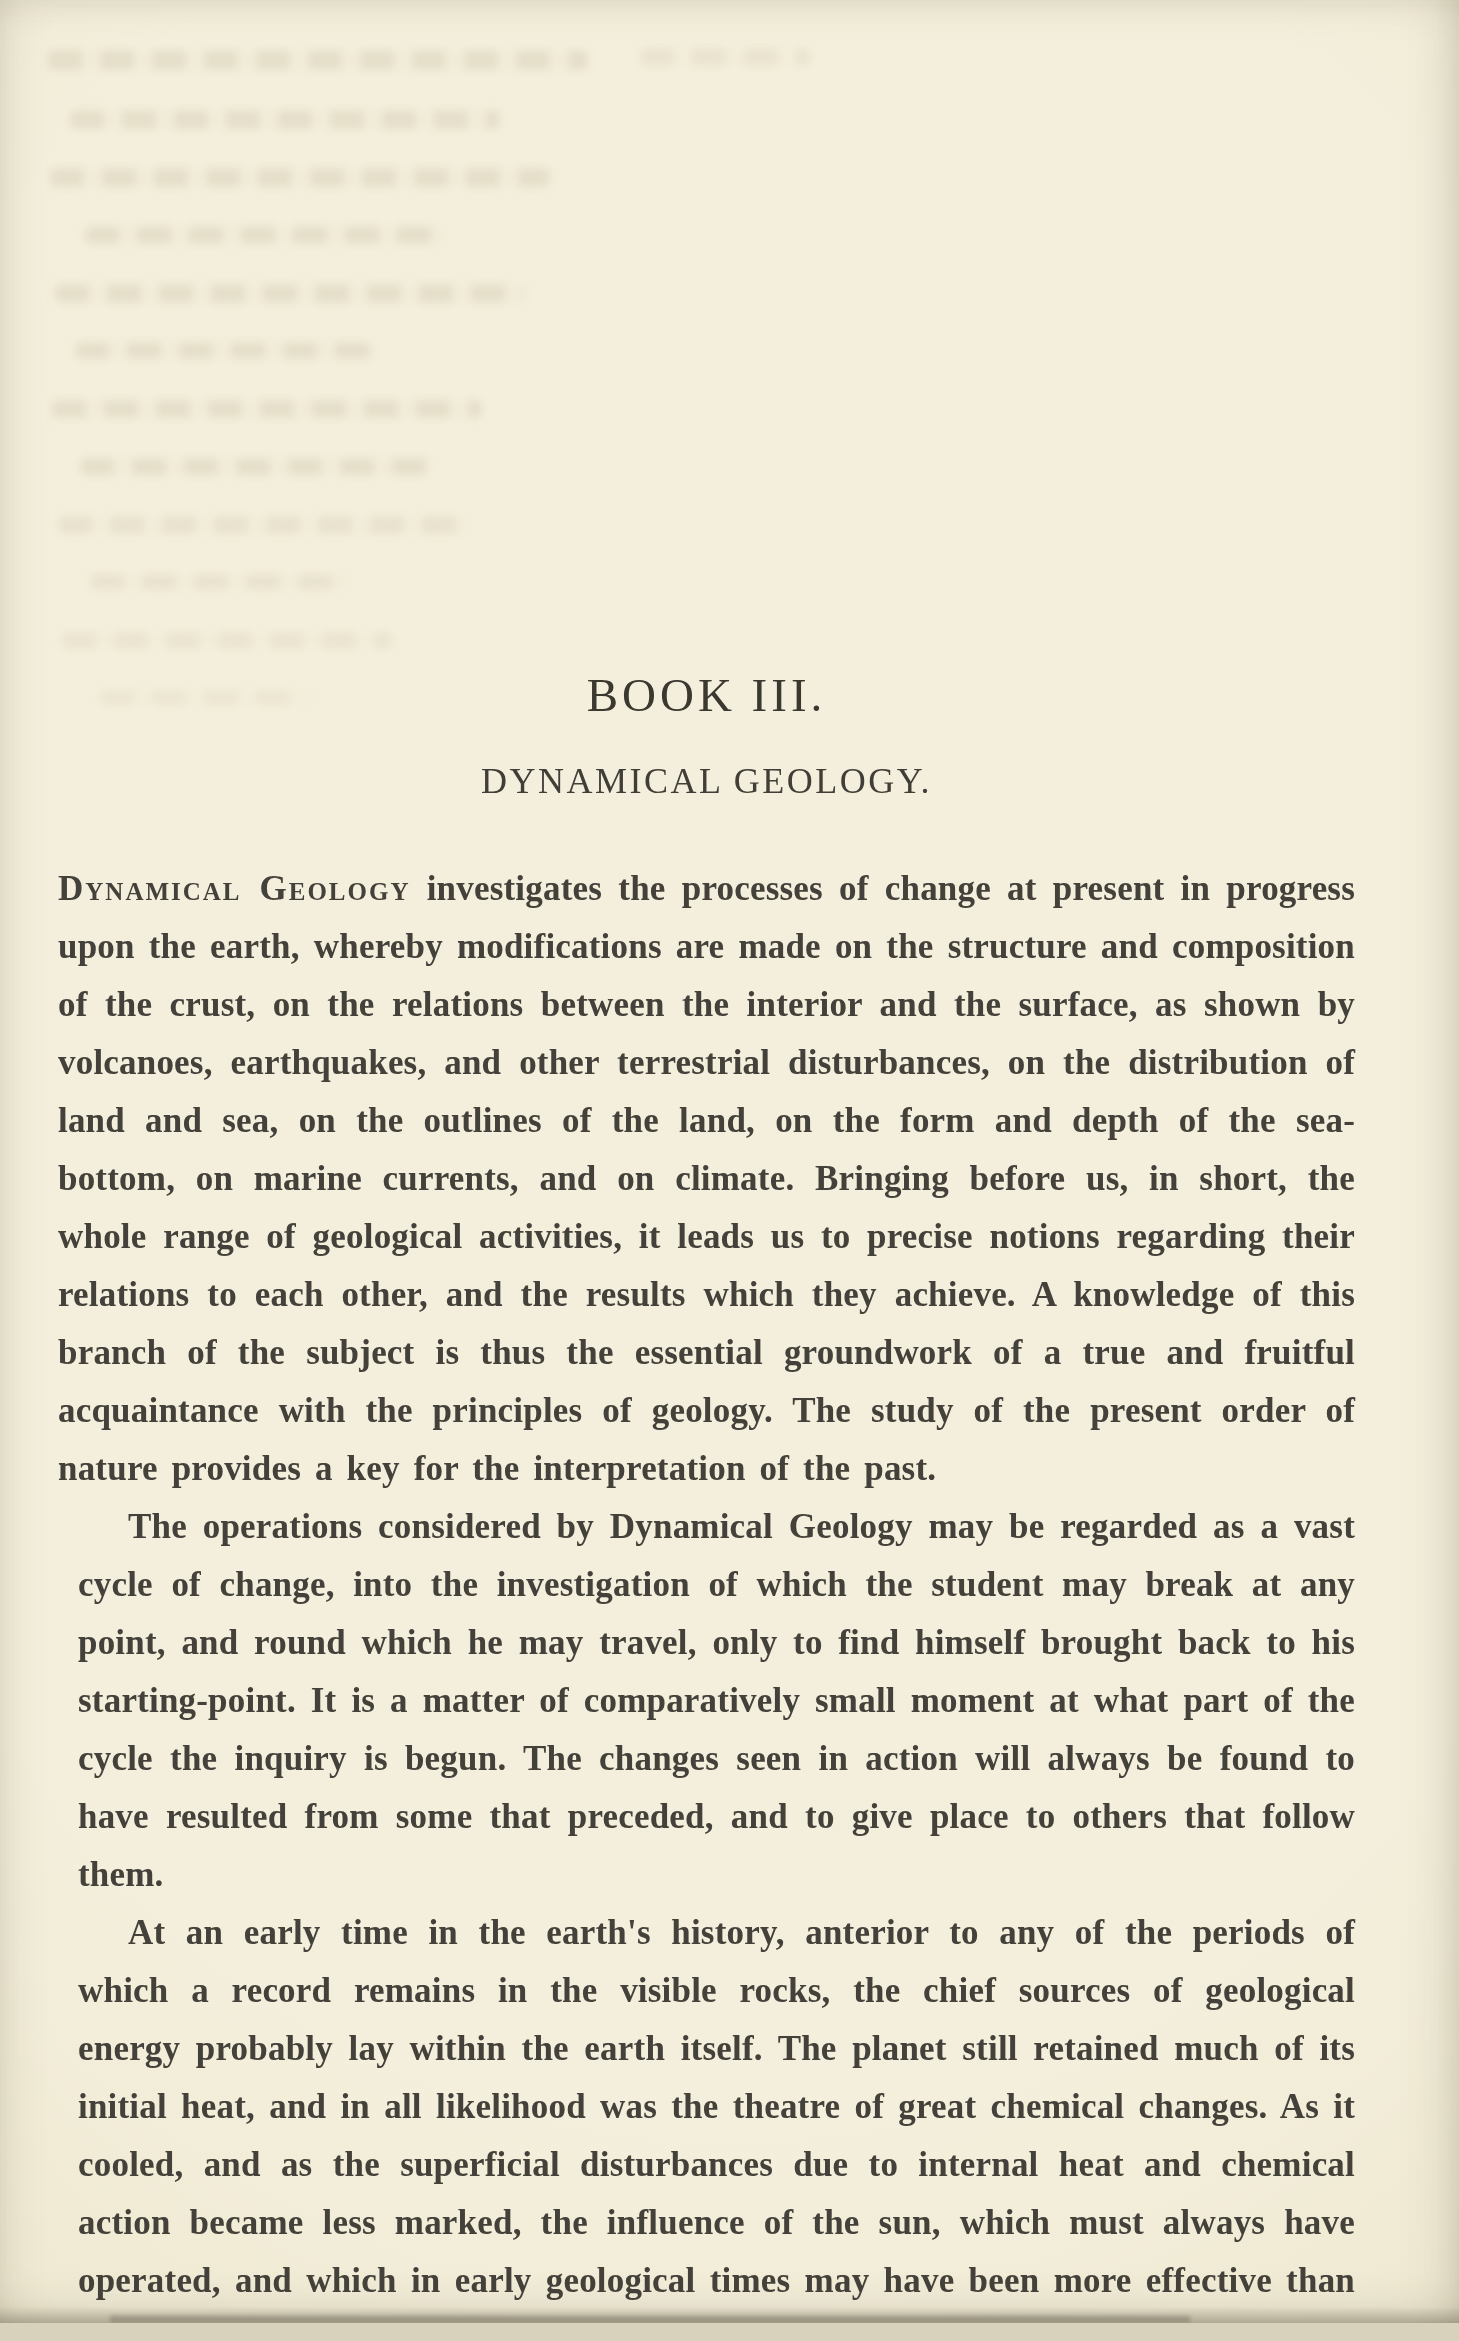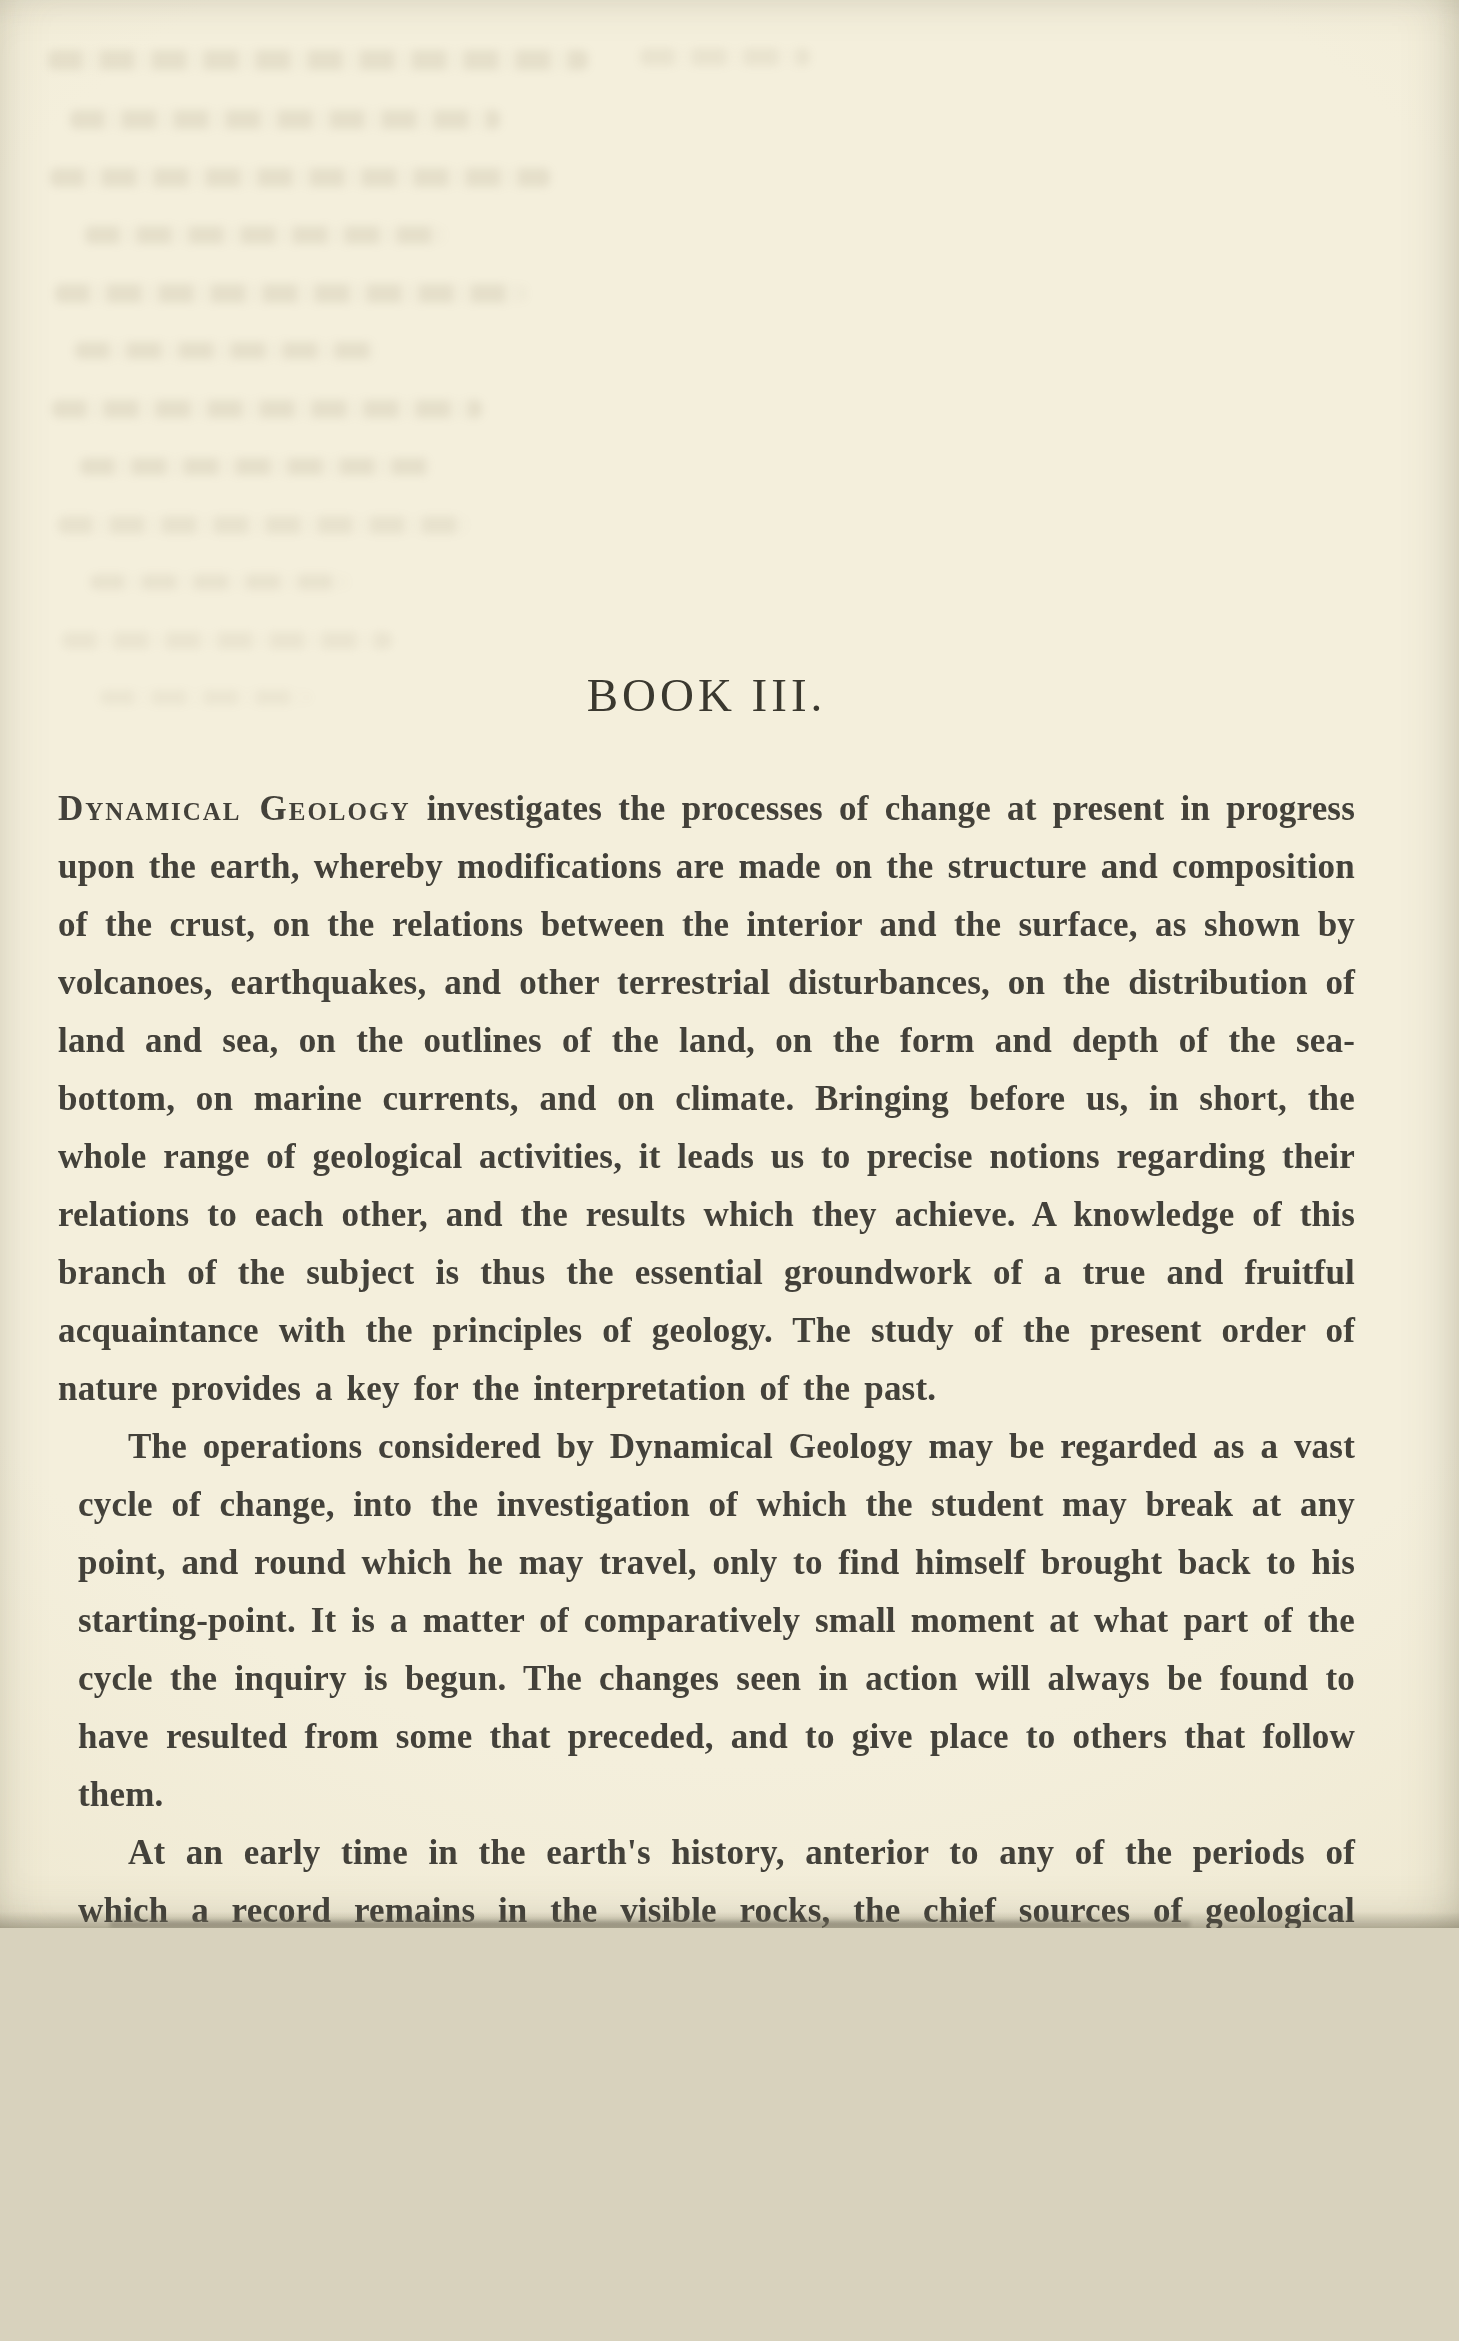--- a/index.html
+++ b/index.html
@@ -4,21 +4,21 @@
 <style>
   * { box-sizing: border-box; }
   html, body { margin: 0; padding: 0; }
   body {
     width: 1459px; height: 2341px;
     background: #d8d2bd;
     font-family: "Liberation Serif", "DejaVu Serif", serif;
   }
   .page {
     position: relative;
-    width: 1459px; height: 1928px;
+    width: 1459px; height: 2323px;
     overflow: hidden;
     background: radial-gradient(ellipse 120% 90% at 50% 42%, #f4efdc 55%, #efe9d2 78%, #e7e0c5 100%);
     color: #3e3c35;
     box-shadow:
       inset -35px 0 55px -35px rgba(95,88,66,.28),
       inset 35px 0 55px -40px rgba(95,88,66,.20),
       inset 0 -32px 50px -32px rgba(95,88,66,.30),
       inset 0 32px 50px -38px rgba(95,88,66,.16);
   }
   
@@ -86,20 +86,21 @@
   <div class="ghost" style="left:52px;  top:400px; width:430px; height:18px;"></div>
   <div class="ghost" style="left:80px;  top:458px; width:350px; height:17px;"></div>
   <div class="ghost" style="left:58px;  top:516px; width:410px; height:18px; opacity:.4;"></div>
   <div class="ghost" style="left:90px;  top:574px; width:260px; height:16px; opacity:.38;"></div>
   <div class="ghost" style="left:62px;  top:632px; width:330px; height:17px; opacity:.32;"></div>
   <div class="ghost" style="left:100px; top:690px; width:210px; height:15px; opacity:.28;"></div>
 
   <div class="content">
     <h1 class="book-title">BOOK III.</h1>
 
+    <h2 class="section-title">DYNAMICAL GEOLOGY.</h2>
 
     <div class="body-text">
       <p><span class="lead-smallcaps">Dynamical Geology</span><span> investigates the processes of change at present in progress upon the earth, whereby modifications are made on the structure and composition of the crust, on the relations between the interior and the surface, as shown by volcanoes, earthquakes, and other terrestrial disturbances, on the distribution of land and sea, on the outlines of the land, on the form and depth of the sea-bottom, on marine currents, and on climate. Bringing before us, in short, the whole range of geological activities, it leads us to precise notions regarding their relations to each other, and the results which they achieve. A knowledge of this branch of the subject is thus the essential groundwork of a true and fruitful acquaintance with the principles of geology. The study of the present order of nature provides a key for the interpretation of the past.</span></p>
 
       <p class="indented"><span>The operations considered by Dynamical Geology may be regarded as a vast cycle of change, into the investigation of which the student may break at any point, and round which he may travel, only to find himself brought back to his starting-point. It is a matter of comparatively small moment at what part of the cycle the inquiry is begun. The changes seen in action will always be found to have resulted from some that preceded, and to give place to others that follow them.</span></p>
 
       <p class="indented"><span>At an early time in the earth's history, anterior to any of the periods of which a record remains in the visible rocks, the chief sources of geological energy probably lay within the earth itself. The planet still retained much of its initial heat, and in all likelihood was the theatre of great chemical changes. As it cooled, and as the superficial disturbances due to internal heat and chemical action became less marked, the influence of the sun, which must always have operated, and which in early geological times may have been more effective than it afterwards became, would then stand out more clearly, giving rise to that wide circle of surface changes wherein variations of temperature and the circulation of air and water over the surface of the earth come into play.</span></p>
     </div>
   </div>
 

